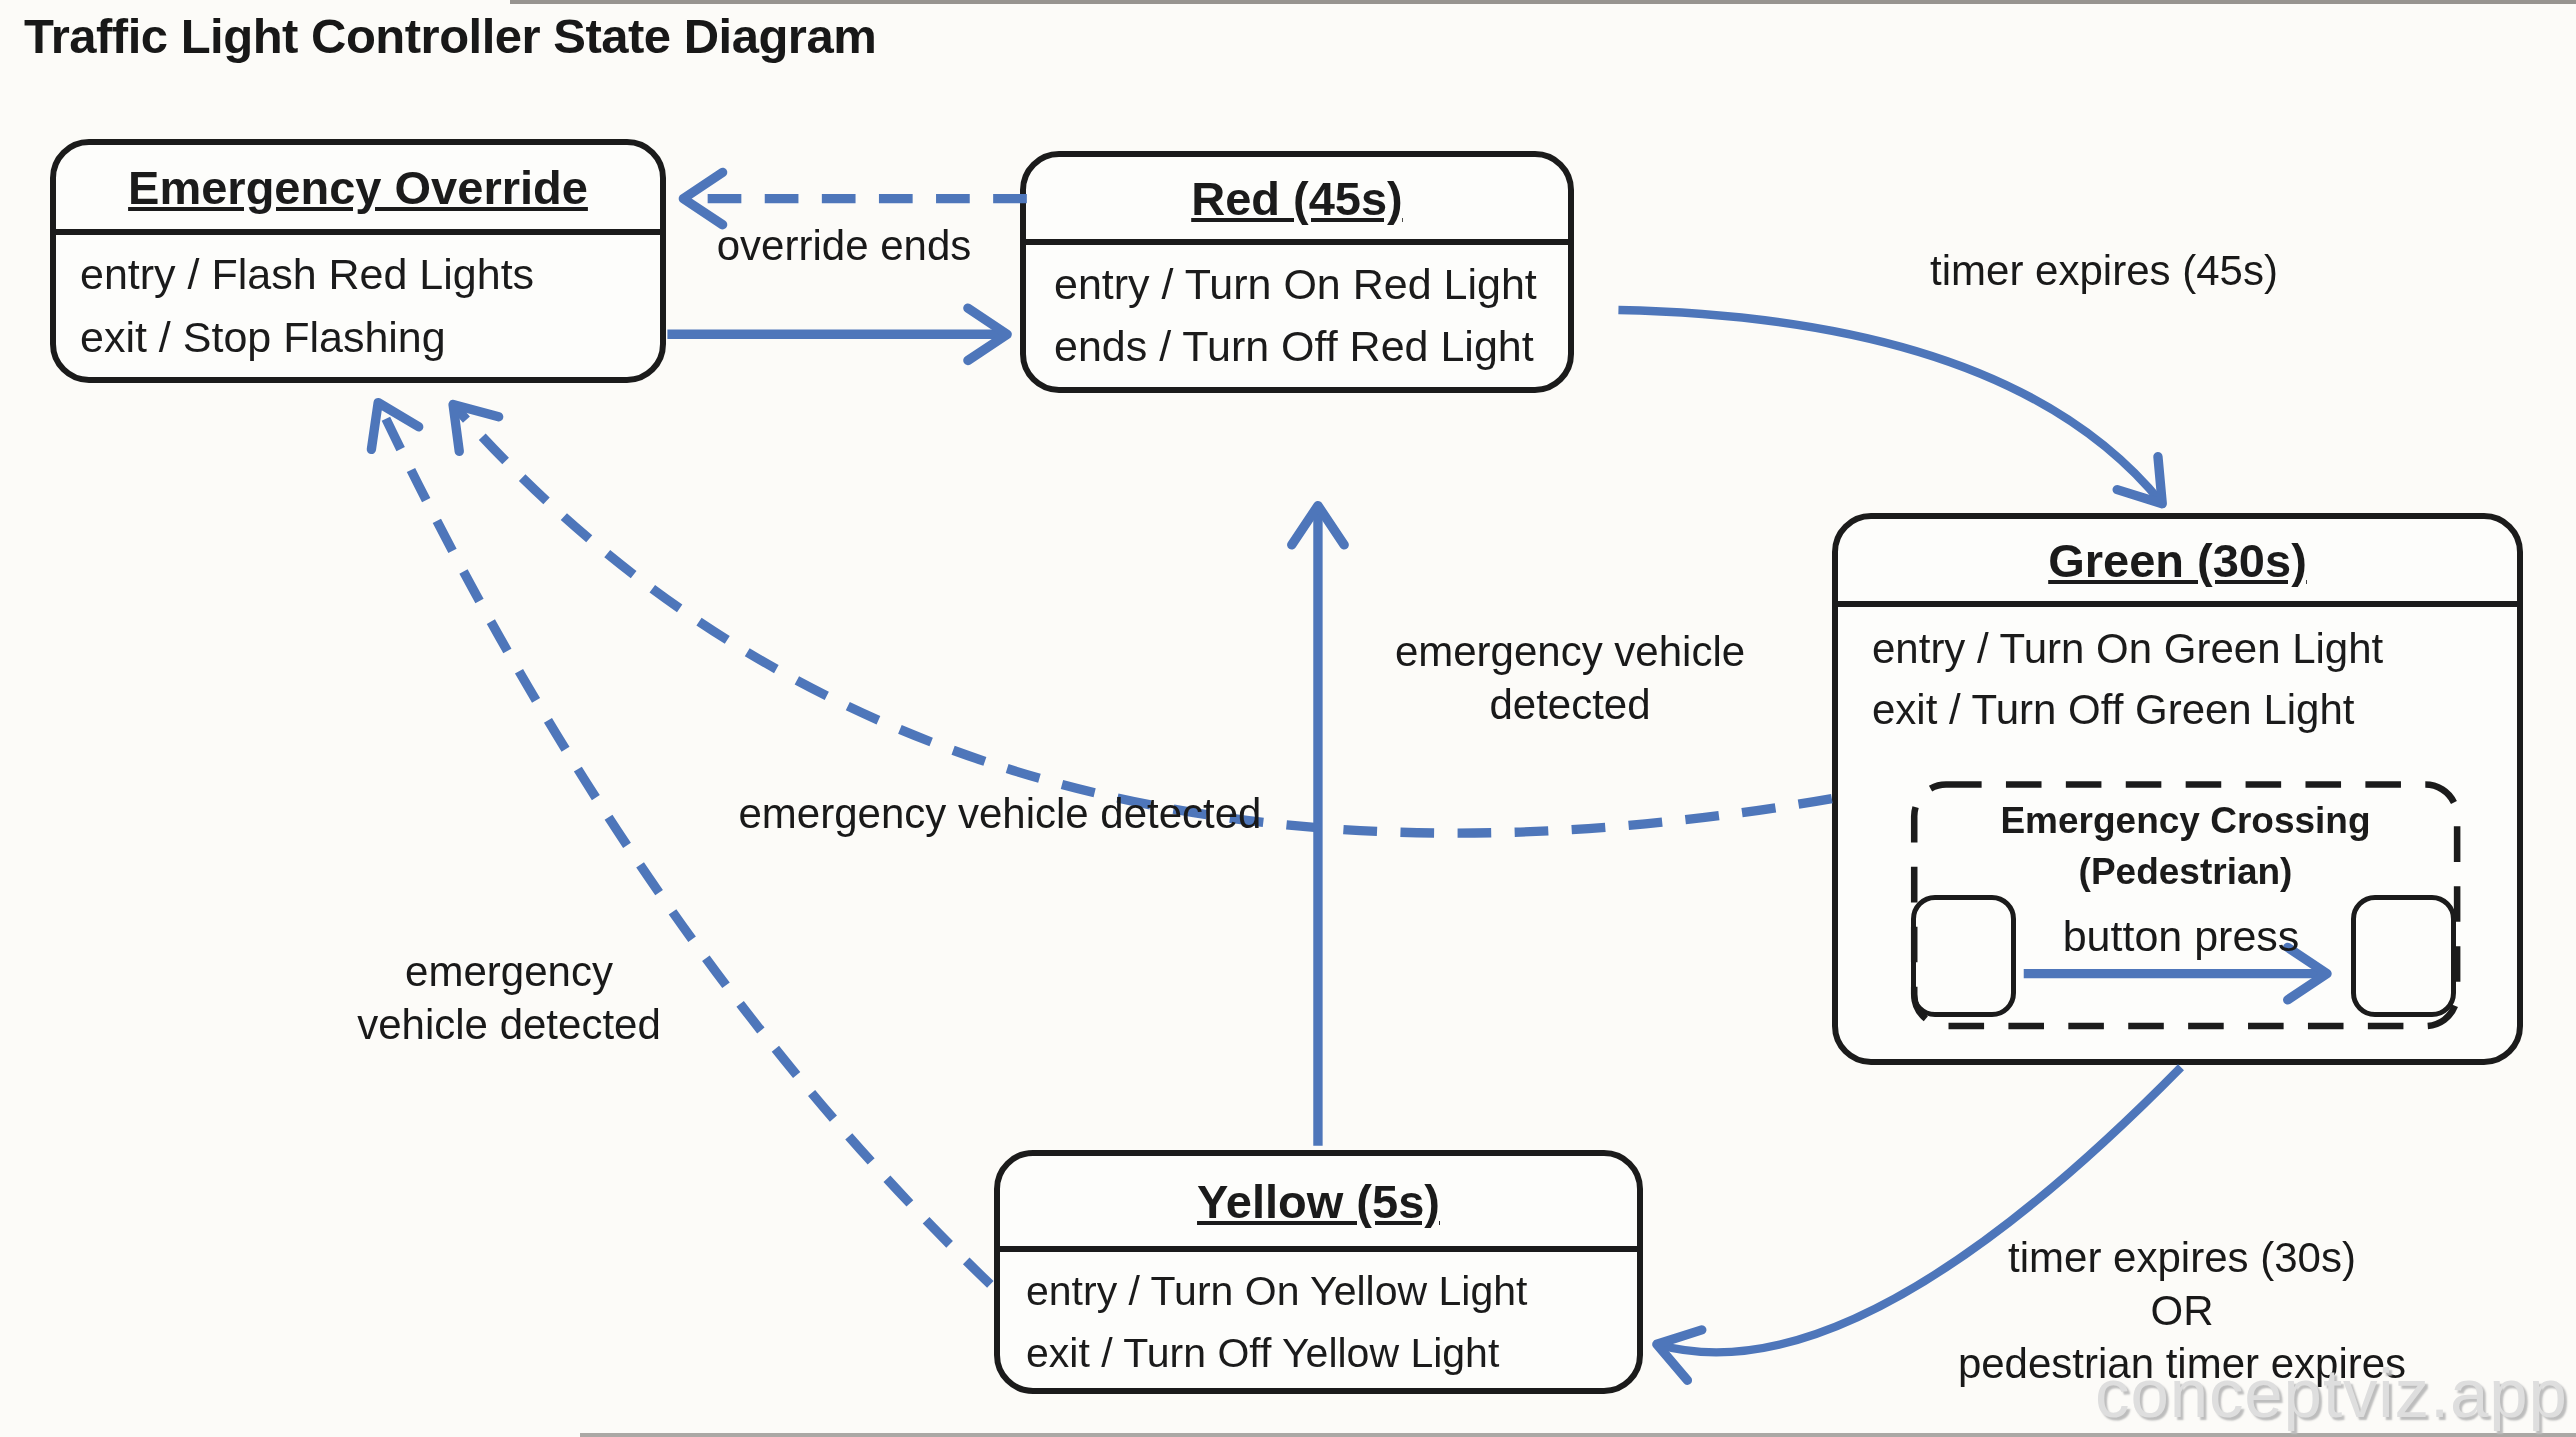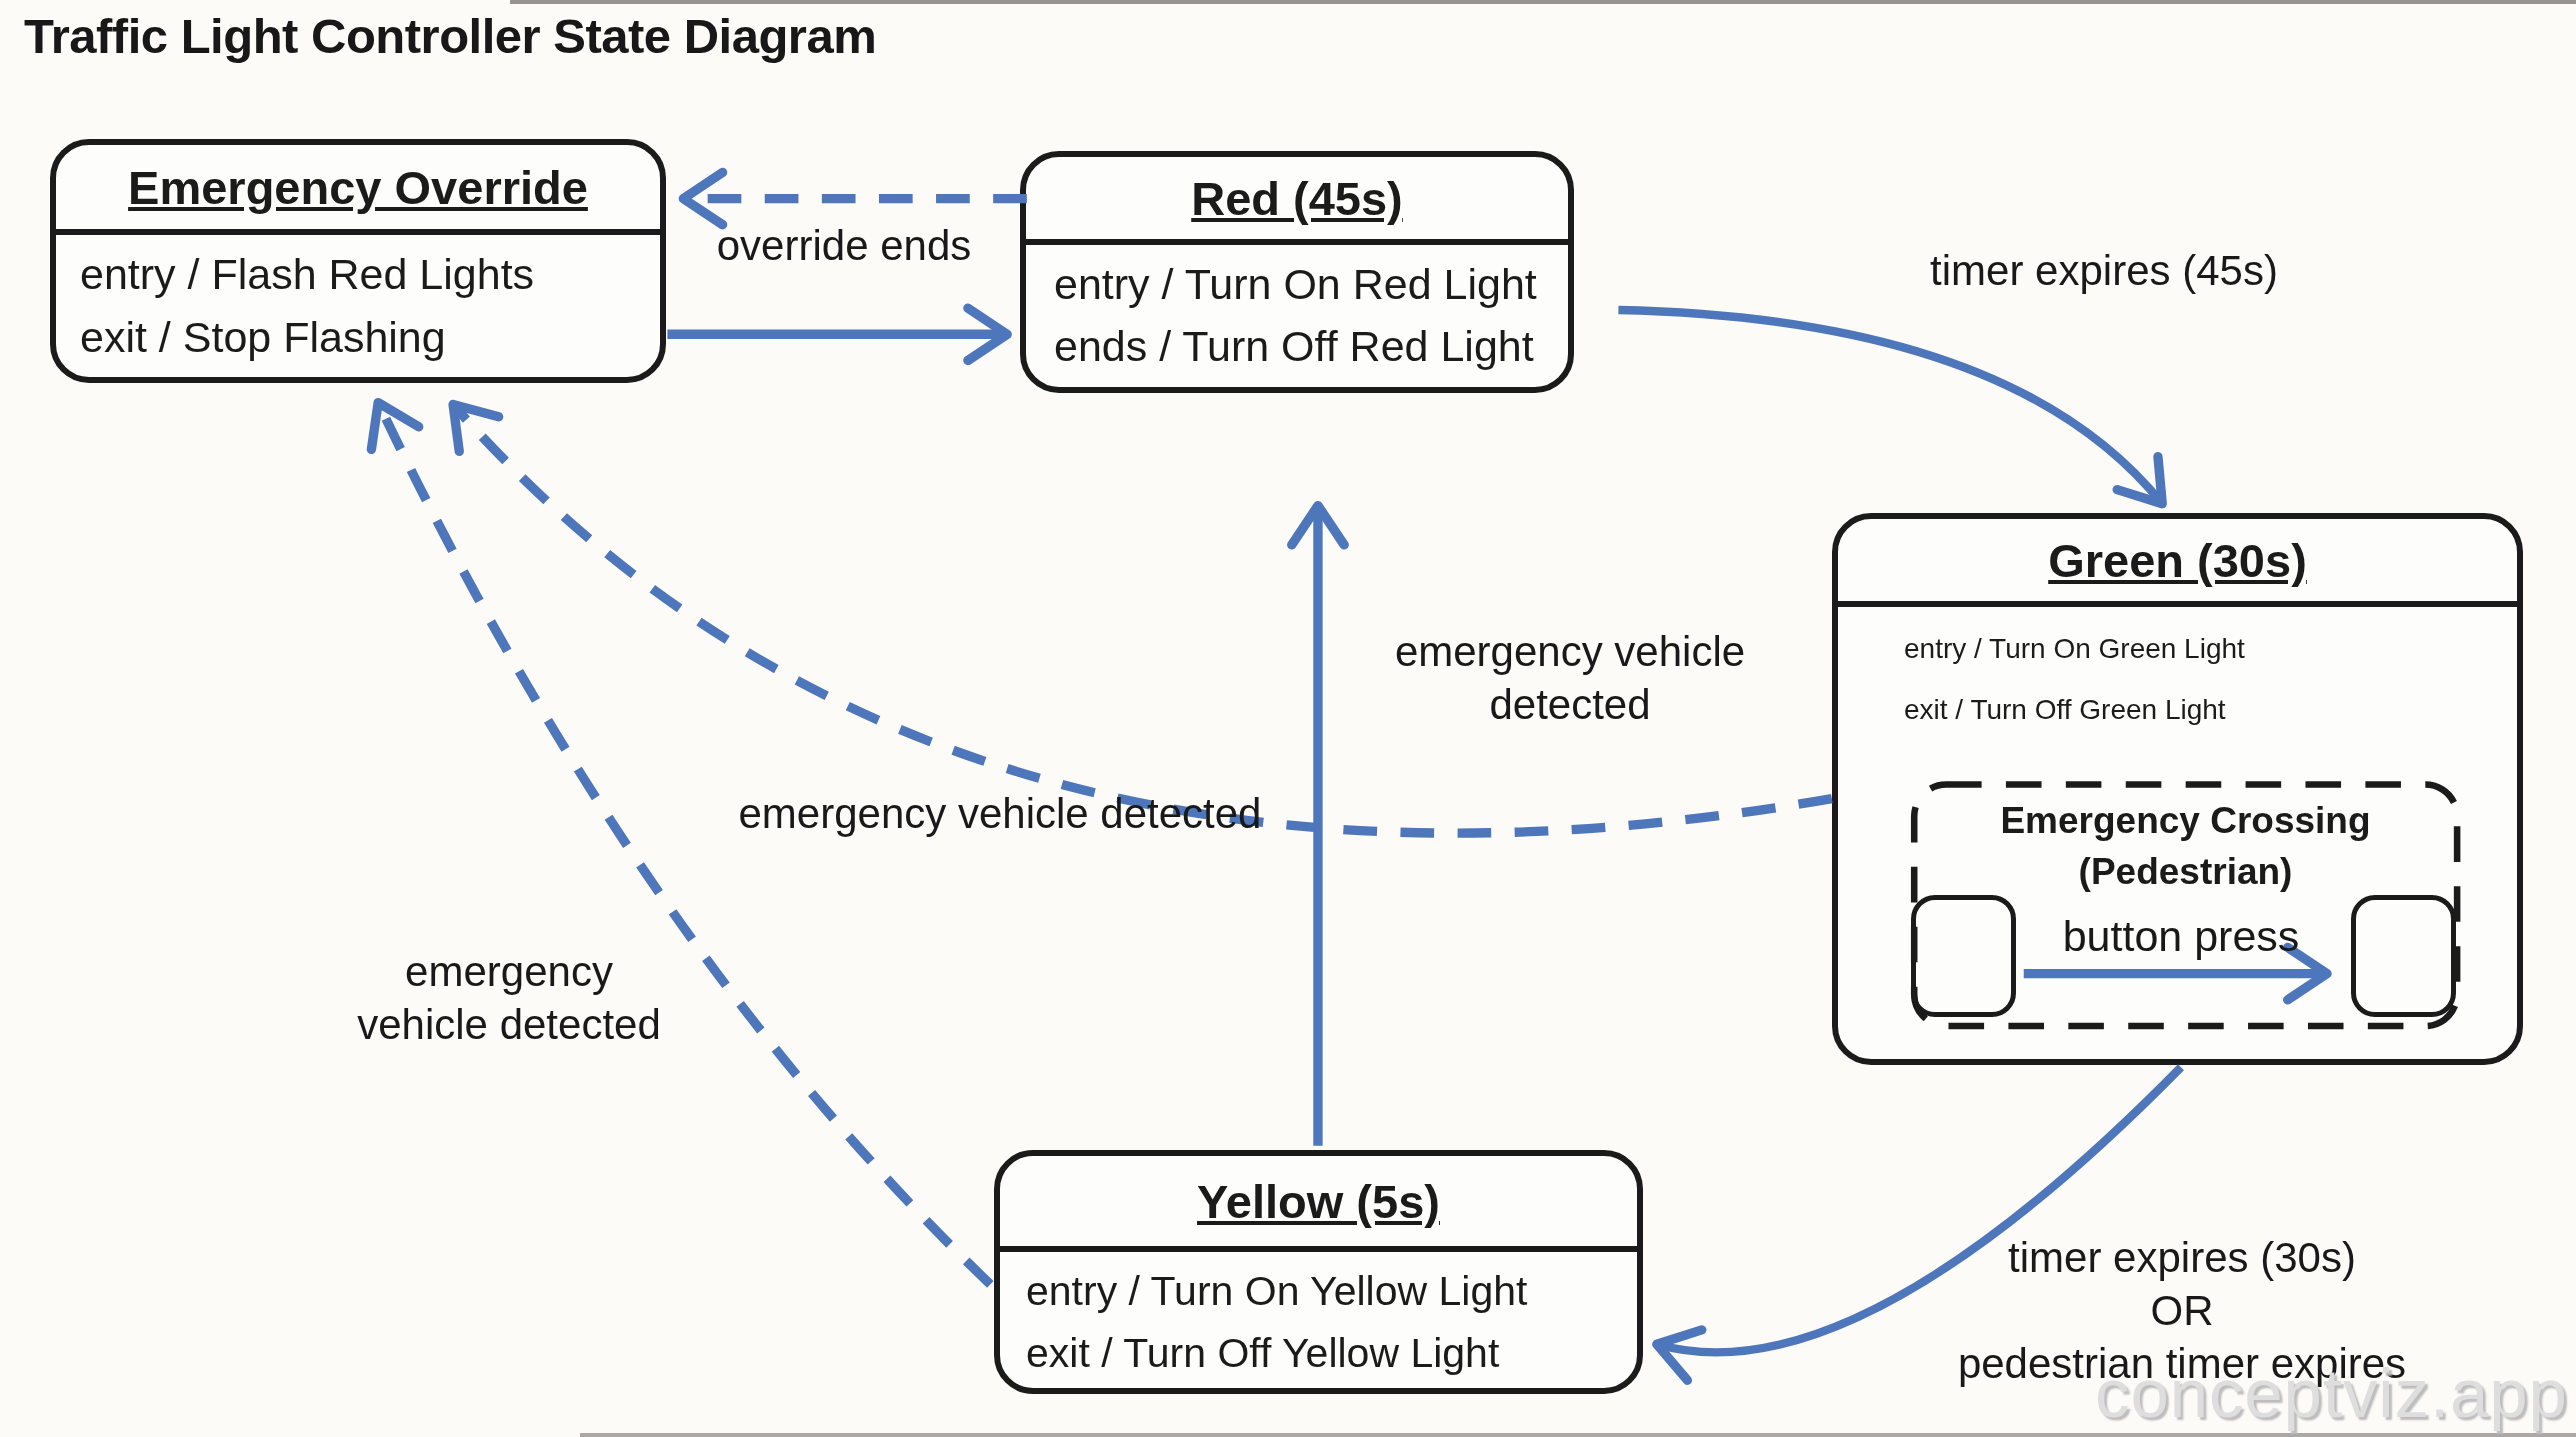--- a/index.html
+++ b/index.html
@@ -79,21 +79,21 @@
   <div class="state" style="left:1020px;top:151px;width:554px;height:242px;">
     <div class="hd" style="height:82px;font-size:47px;">Red (45s)</div>
     <div class="bd" style="padding:8.4px 0 0 28px;font-size:43px;line-height:62px;">
       <div>entry / Turn On Red Light</div>
       <div>ends / Turn Off Red Light</div>
     </div>
   </div>
 
   <div class="state" style="left:1832px;top:513px;width:691px;height:552px;">
     <div class="hd" style="height:82px;font-size:47px;">Green (30s)</div>
-    <div class="bd" style="padding:11.2px 0 0 34px;font-size:28px;line-height:61px;margin-left:32px;">
+    <div class="bd" style="padding:11.2px 0 0 34px;font-size:42px;line-height:61px;">
       <div>entry / Turn On Green Light</div>
       <div>exit / Turn Off Green Light</div>
     </div>
   </div>
 
   <div class="state" style="left:994px;top:1150px;width:649px;height:244px;">
     <div class="hd" style="height:90px;font-size:47px;">Yellow (5s)</div>
     <div class="bd" style="padding:7.5px 0 0 26px;font-size:41px;line-height:62px;">
       <div>entry / Turn On Yellow Light</div>
       <div>exit / Turn Off Yellow Light</div>

